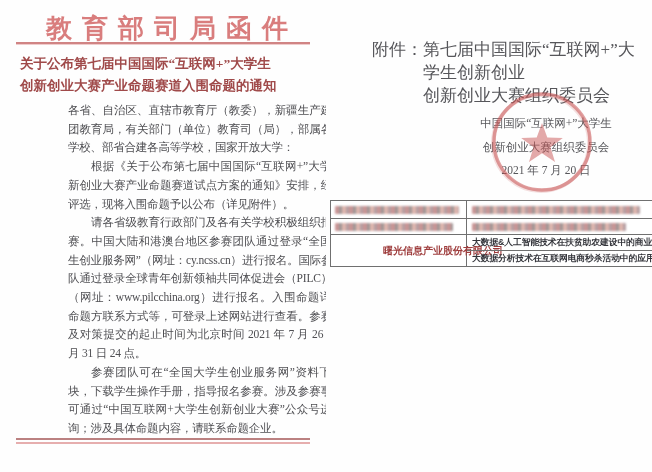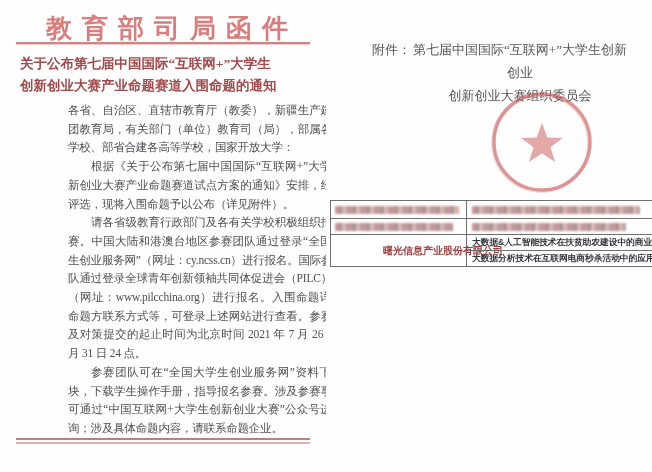--- a/index.html
+++ b/index.html
@@ -26,21 +26,21 @@
   }
   .lp-body p{margin:0;}
   .lp-body p.indent{text-indent:2em;}
   .lp-footer-rule{position:absolute;top:438px;left:12px;width:294px;}
   .lp-footer-rule .fr-top{height:2px;background:#bb8181;}
   .lp-footer-rule .fr-bottom{height:2px;background:#e6aeae;margin-top:2px;}
   
   #right-page{position:absolute;left:326px;top:0;width:326px;height:472px;background:#fefefe;}
   .attachment{
     position:absolute;top:38px;left:46px;display:flex;
-    font-size:13px;color:#56565a;line-height:23px;text-align:center;
+    font-size:17px;color:#56565a;line-height:23px;
   }
   .attachment .att-label{white-space:nowrap;}
   .attachment .att-lines{width:218px;}
   .signature{
     position:absolute;top:112px;left:125px;width:190px;text-align:center;
     font-size:11.5px;color:#56565a;line-height:23.5px;white-space:nowrap;
   }
   .seal{position:absolute;left:151px;top:77px;width:130px;height:130px;pointer-events:none;}
   
   .att-table{
@@ -92,20 +92,25 @@
   <section id="right-page">
 
     <div class="attachment">
       <span class="att-label">附件：</span>
       <div class="att-lines">
         <div>第七届中国国际“互联网+”大学生创新创业</div>
         <div>创新创业大赛组织委员会</div>
       </div>
     </div>
 
+    <div class="signature">
+      <div>中国国际“互联网+”大学生</div>
+      <div>创新创业大赛组织委员会</div>
+      <div>2021 年 7 月 20 日</div>
+    </div>
 
     <svg class="seal" viewBox="0 0 130 130" aria-hidden="true">
       <circle cx="65" cy="65" r="48" fill="none" stroke="rgba(200,84,84,0.55)" stroke-width="3.5"></circle>
       <circle cx="64" cy="66" r="48" fill="none" stroke="rgba(200,84,84,0.18)" stroke-width="4"></circle>
       <path d="M65 46 L70.3 60.6 L85.8 60.9 L73.5 70.3 L78 85.1 L65 76.3 L52 85.1 L56.5 70.3 L44.2 60.9 L59.7 60.6 Z" fill="rgba(200,84,84,0.50)"></path>
     </svg>
 
     <div class="att-table">
       <div class="t-row row-h1">
         <div class="t-c1">

